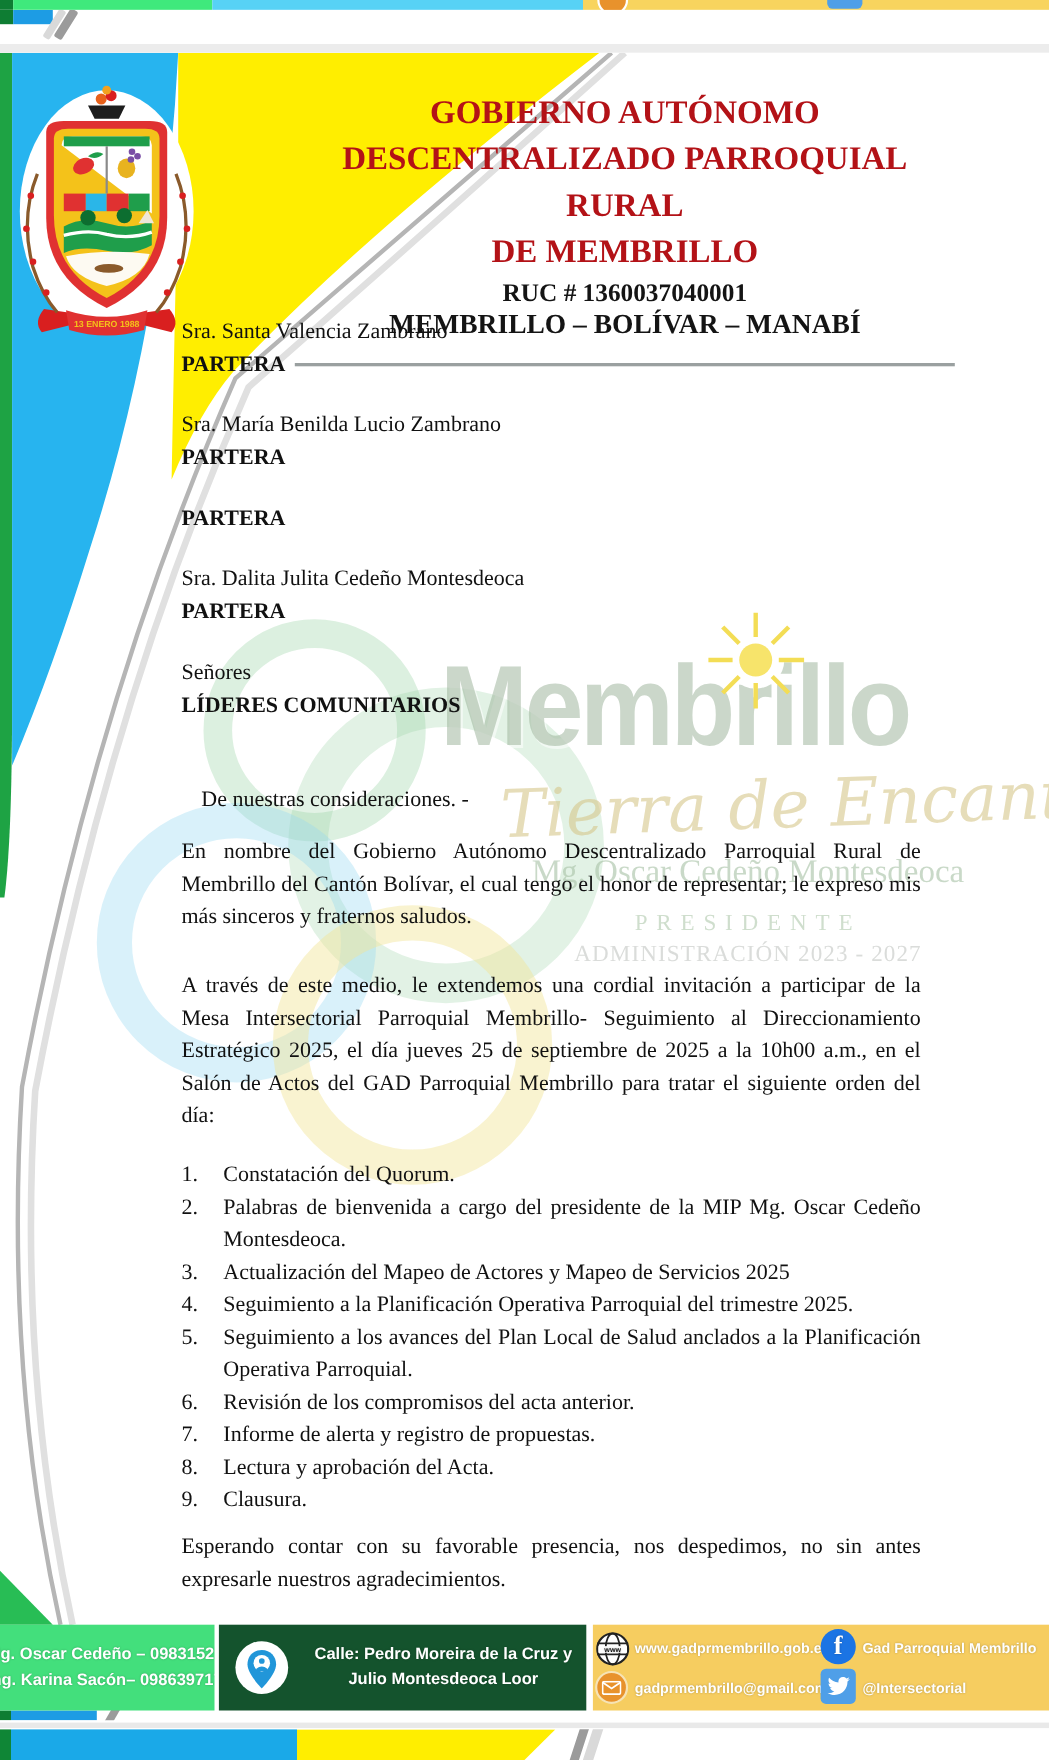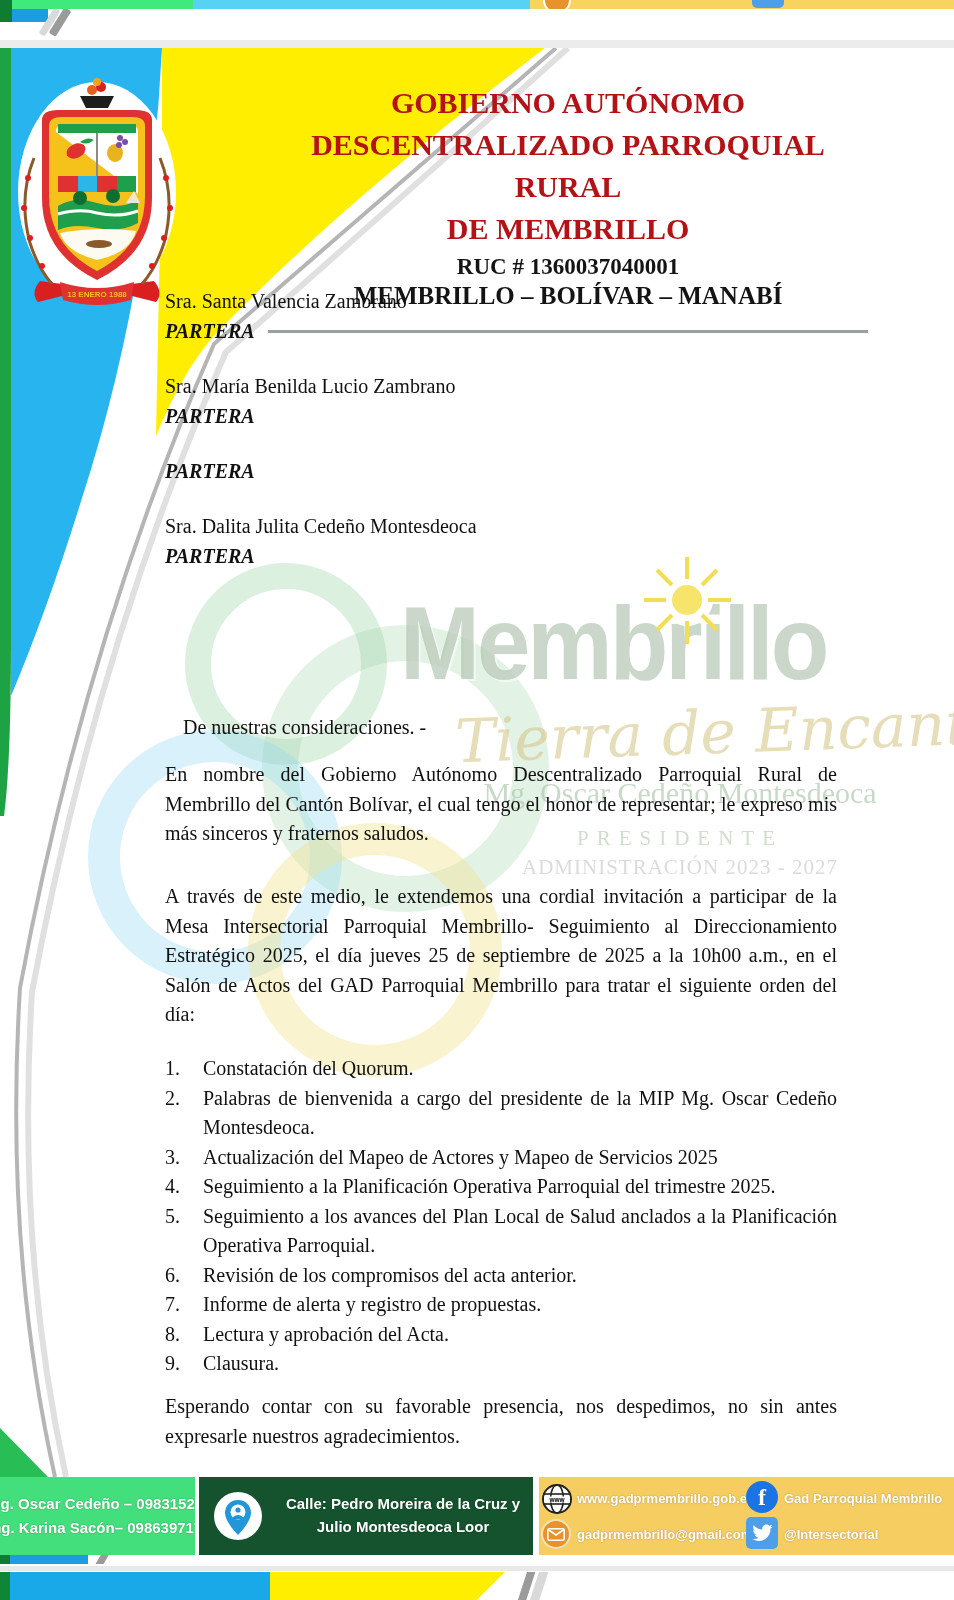--- a/index.html
+++ b/index.html
@@ -33,21 +33,21 @@
   
   .hdr{left:268px;top:34px;width:600px;text-align:center;}
   .hdr .t{color:#b31217;font-weight:bold;font-size:30px;line-height:42px;}
   .hdr .ruc{color:#141414;font-weight:bold;font-size:23px;margin-top:4px;}
   .hdr .loc{color:#141414;font-weight:bold;font-size:25px;margin-top:2px;
             padding-bottom:20px;border-bottom:3px solid #9aa0a0;}
 
   
   .rcp{left:165px;top:238px;width:600px;font-size:20px;line-height:30px;color:#111;}
   .rcp .grp{margin-bottom:25px;}
-  .rcp .role{font-weight:bold;font-style:italic;}
+  .rcp .role{font-weight:bold;}
 
   .salut{left:183px;top:668px;font-size:20px;color:#111;}
 
   .para{left:165px;width:672px;font-size:20px;line-height:29.5px;color:#111;
         text-align:justify;}
   .p1{top:712px;}
   .p2{top:834px;}
   .closing{top:1344px;}
 
   .agenda{left:165px;top:1006px;width:672px;font-size:20px;line-height:29.5px;color:#111;}
@@ -206,20 +206,24 @@
         <div>Sra. María Benilda Lucio Zambrano</div>
         <div class="role">PARTERA</div>
       </div>
       <div class="grp">
         <div class="role">PARTERA</div>
       </div>
       <div class="grp">
         <div>Sra. Dalita Julita Cedeño Montesdeoca</div>
         <div class="role">PARTERA</div>
       </div>
+      <div class="grp">
+        <div>Señores</div>
+        <div class="role">LÍDERES COMUNITARIOS</div>
+      </div>
     </div>
 
     <div class="abs salut">De nuestras consideraciones. -</div>
 
     <div class="abs para p1">En nombre del Gobierno Autónomo Descentralizado Parroquial Rural de Membrillo del Cantón Bolívar, el cual tengo el honor de representar; le expreso mis más sinceros y fraternos saludos.</div>
     <div class="abs para p2">A través de este medio, le extendemos una cordial invitación a participar de la Mesa Intersectorial Parroquial Membrillo- Seguimiento al Direccionamiento Estratégico 2025, el día jueves 25 de septiembre de 2025 a la 10h00 a.m., en el Salón de Actos del GAD Parroquial Membrillo para tratar el siguiente orden del día:</div>
 
     <div class="abs agenda">
       <div class="it">
           <div class="n">1.</div>

